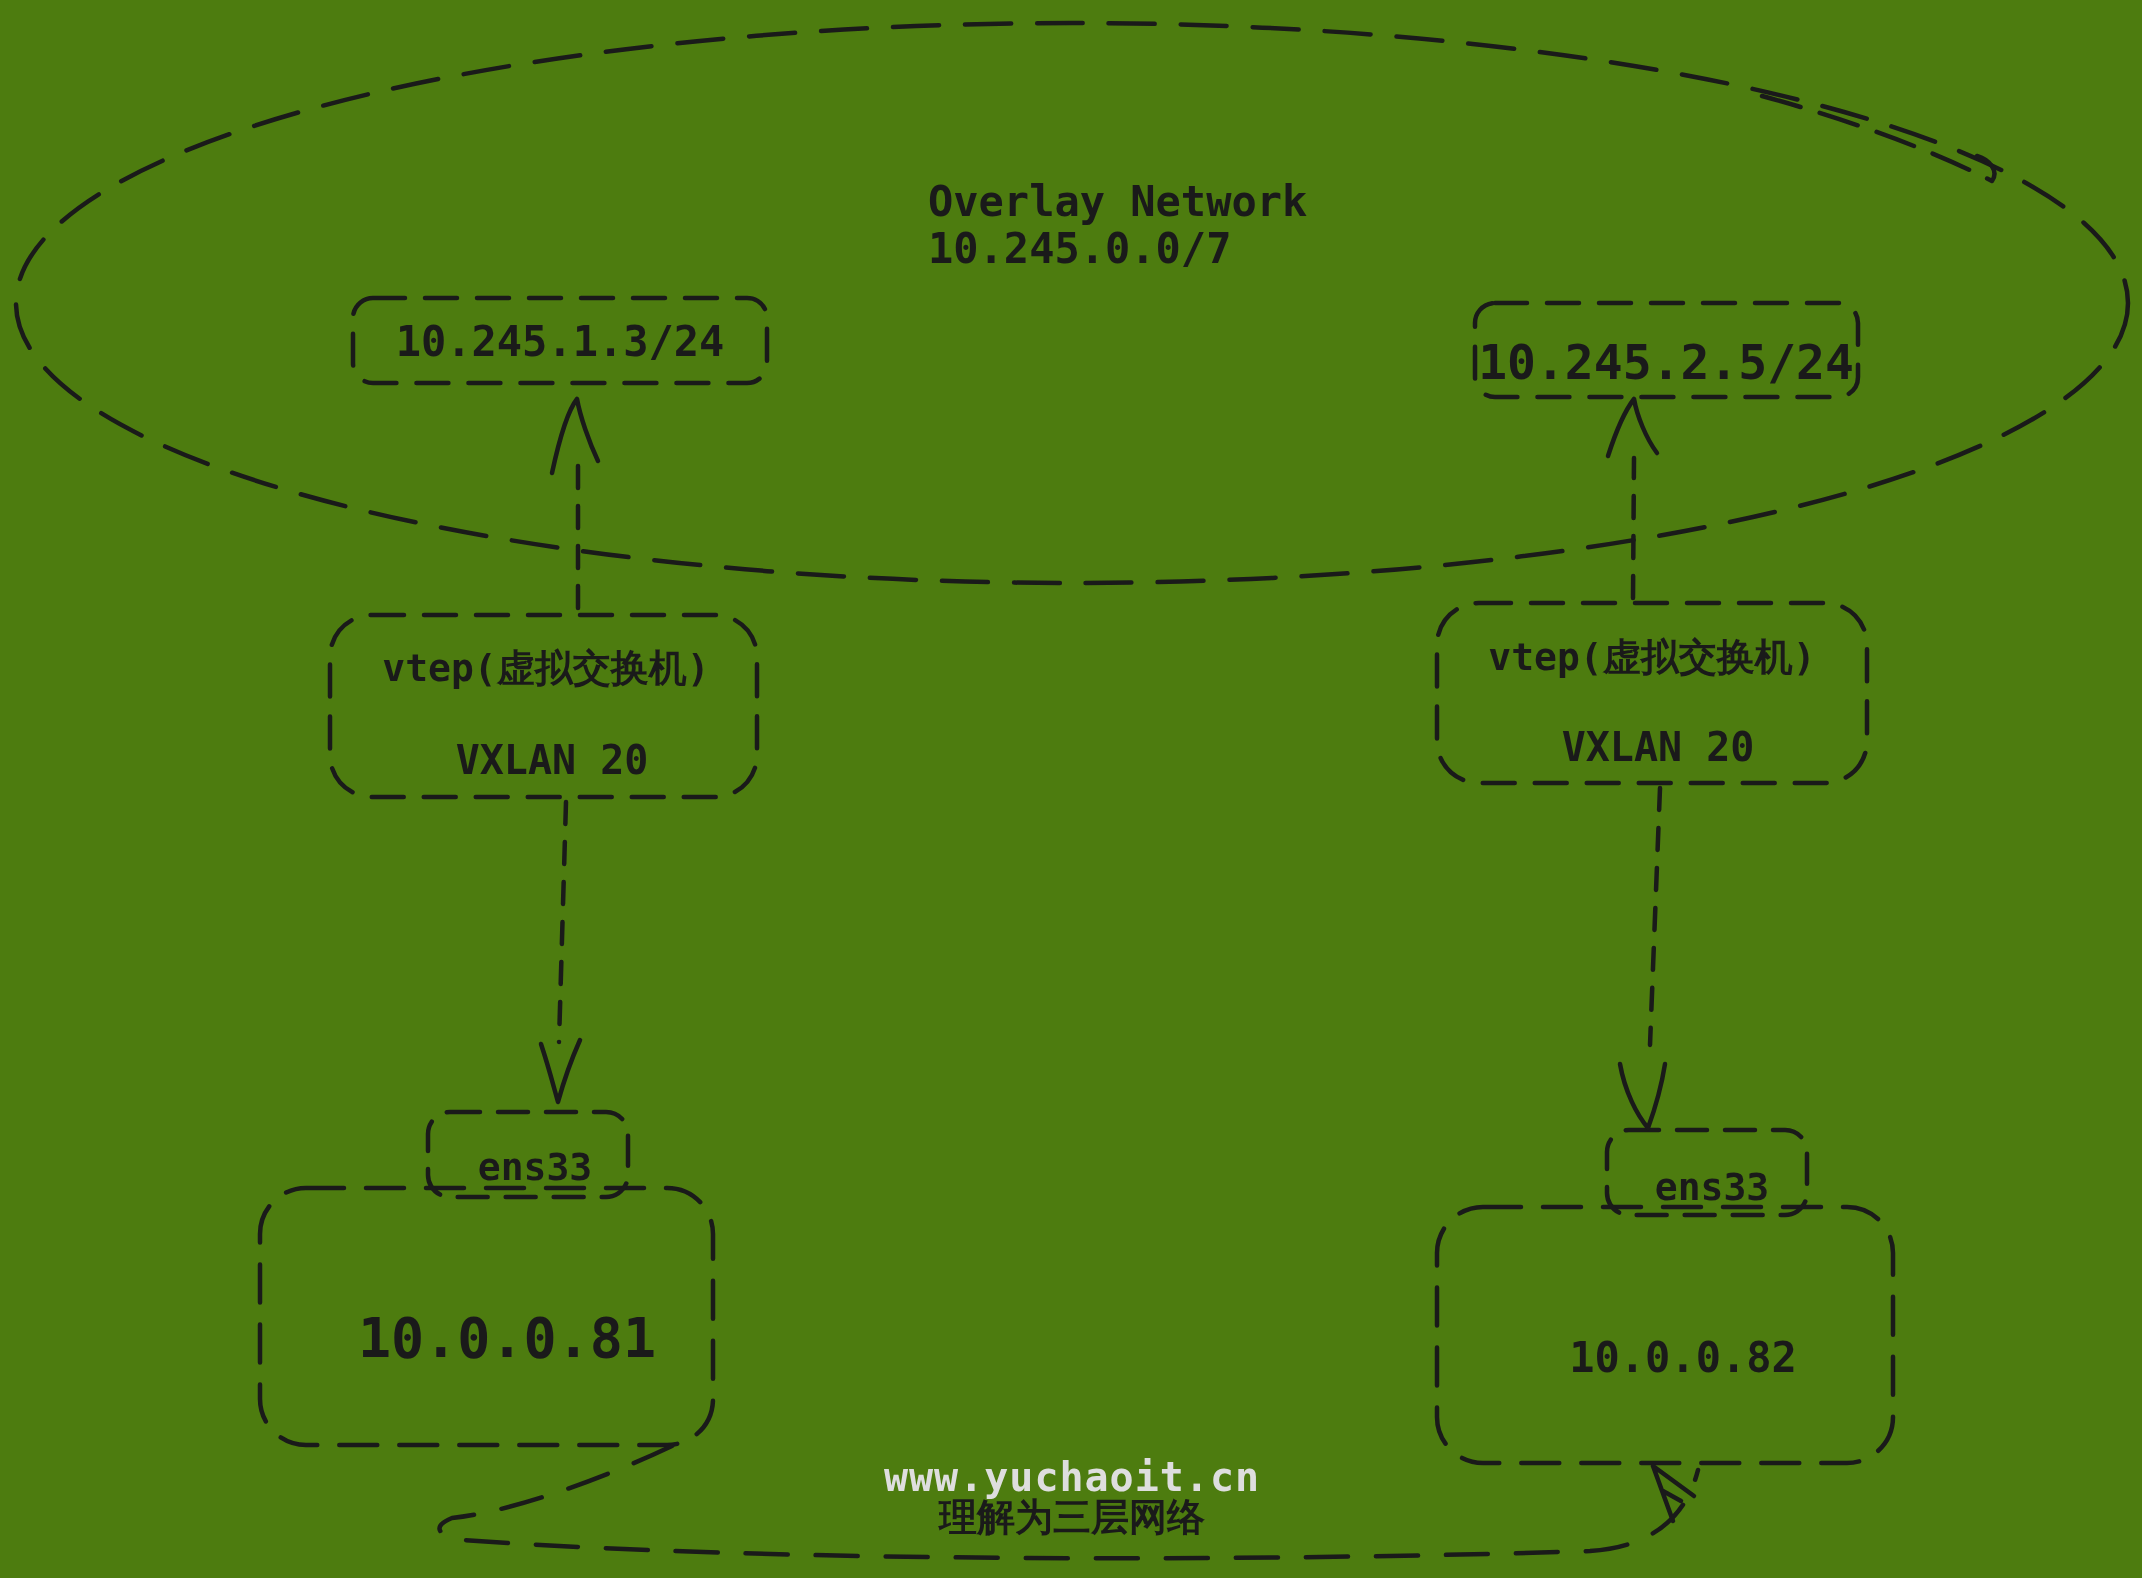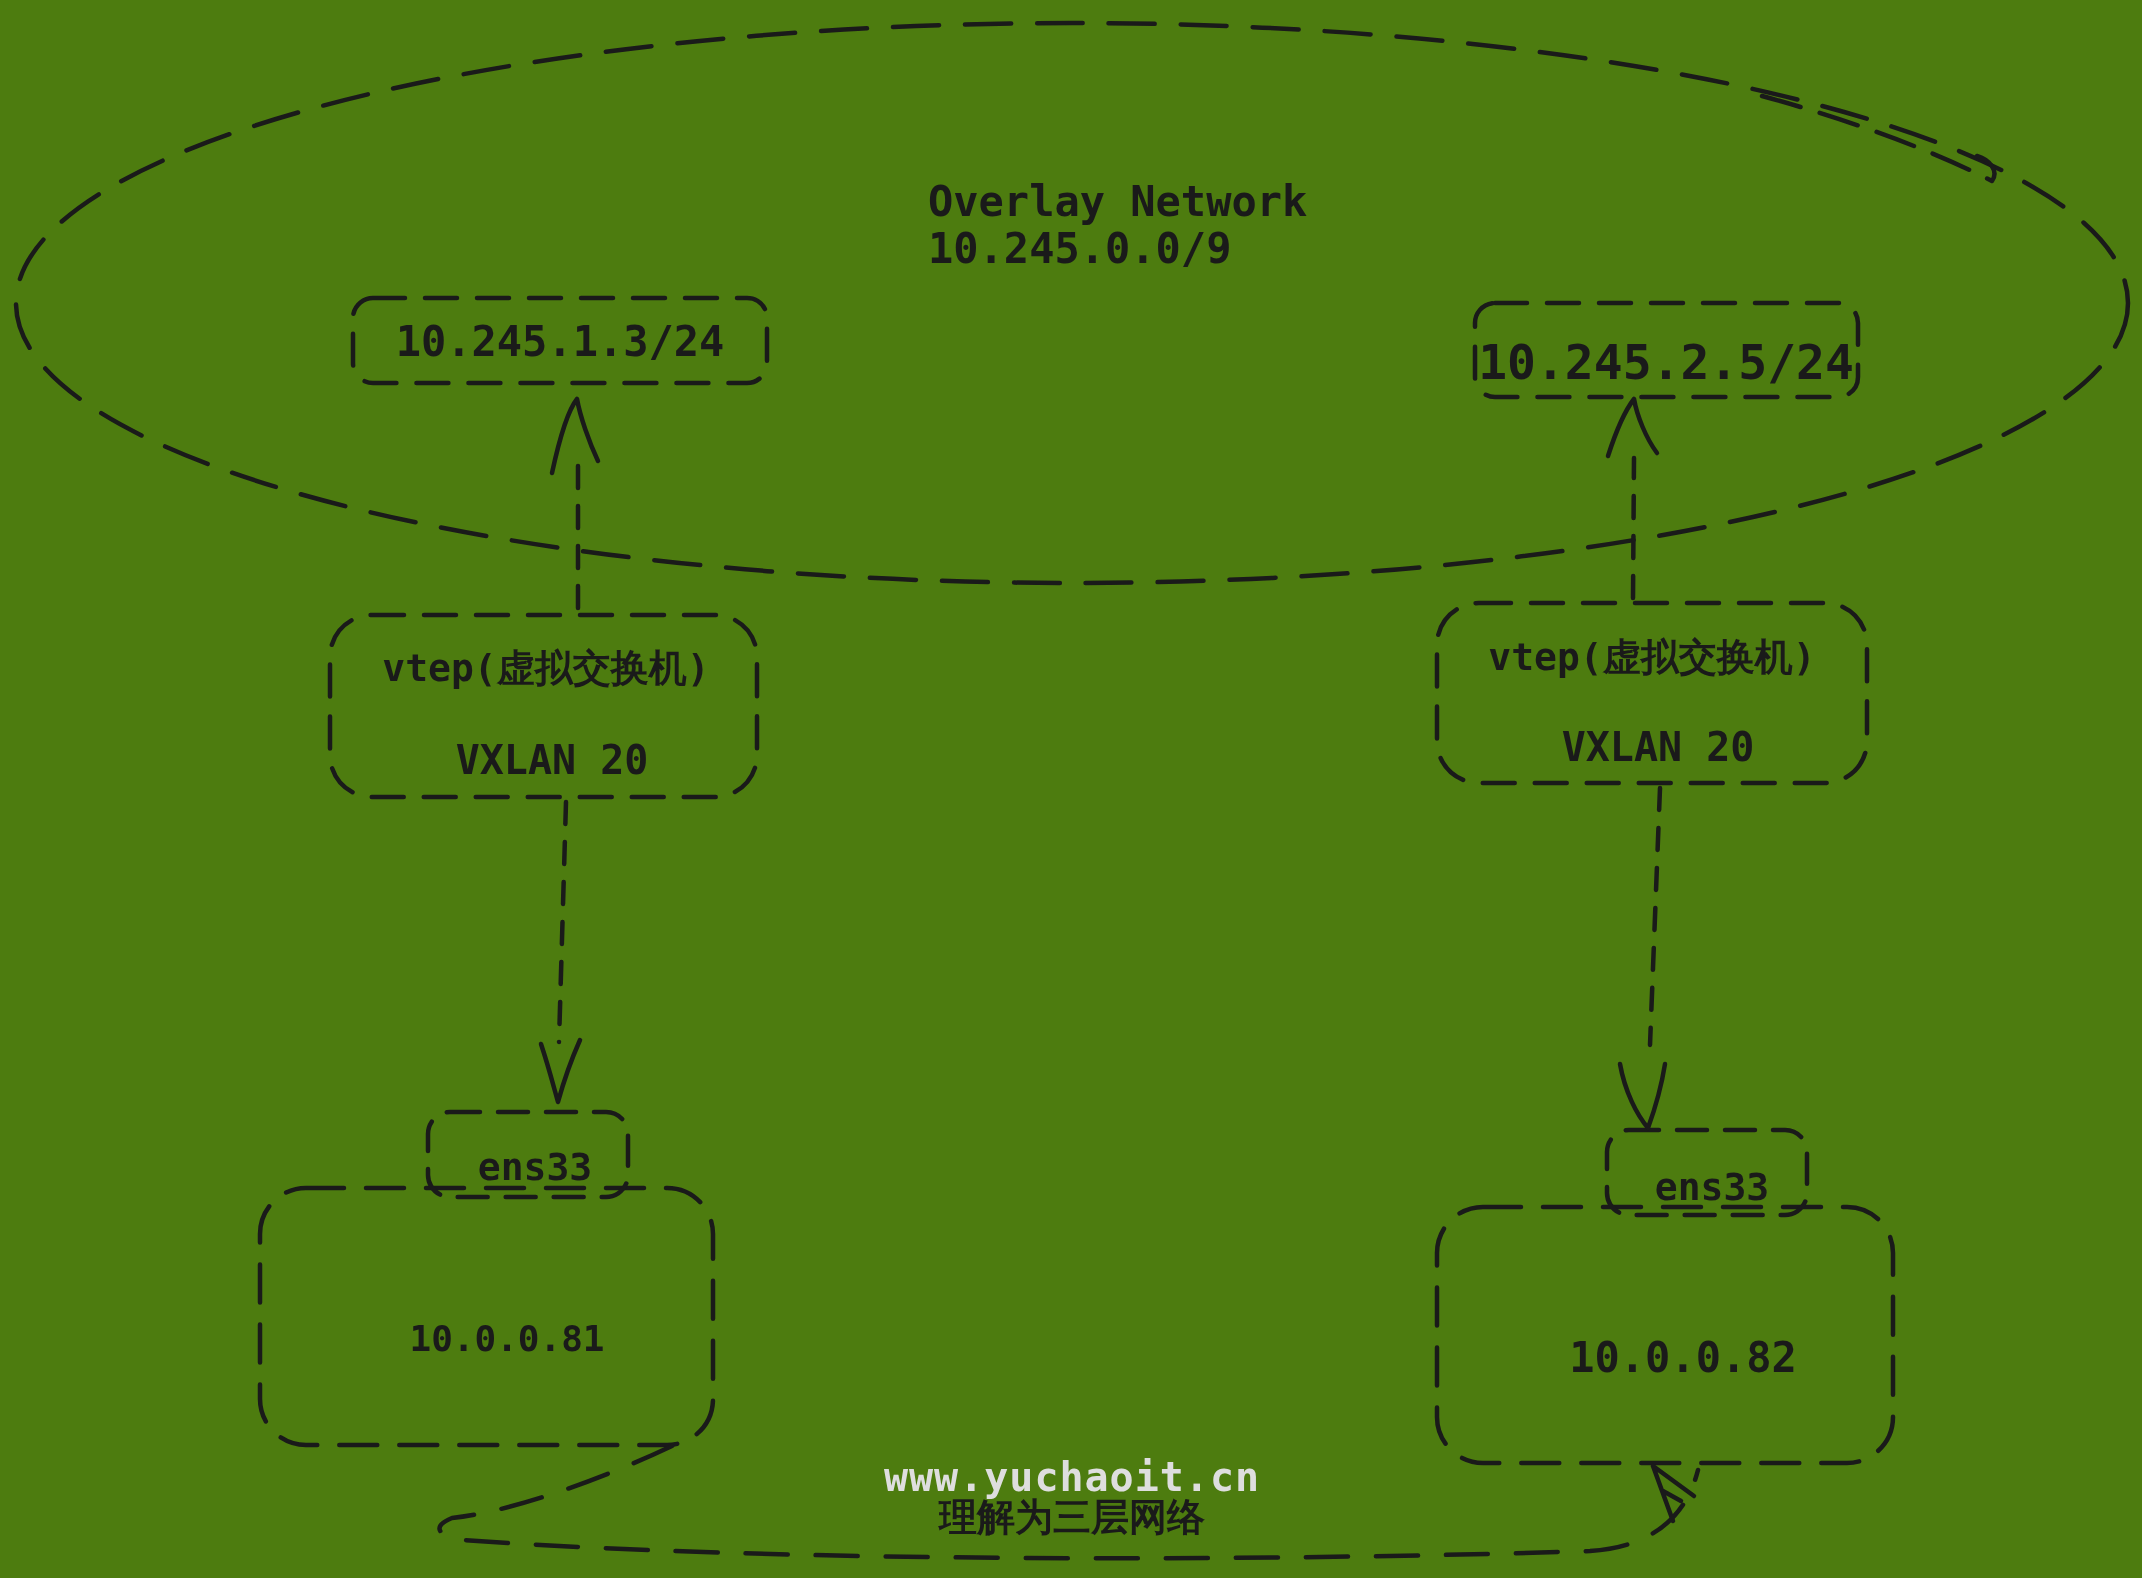--- a/index.html
+++ b/index.html
@@ -49,33 +49,33 @@
       <path d="M 1620 1064 C 1625 1092 1637 1115 1648 1128 C 1656 1106 1662 1083 1665 1064"></path>
 
       <path d="M 672 1446 C 600 1480 510 1512 452 1518 C 432 1526 436 1536 464 1540
                C 760 1562 1260 1562 1590 1551 C 1652 1547 1686 1517 1698 1470" stroke-dasharray="42 28"></path>
       <path d="M 1653 1466 L 1694 1496 M 1653 1466 L 1673 1521 M 1663 1491 L 1681 1501"></path>
     </g>
   </svg>
 
   <div class="title-block">
     <div>Overlay Network</div>
-    <div>10.245.0.0/9</div>
+    <div>10.245.0.0/7</div>
   </div>
 
   <div class="label" style="left:560px;top:341px;font-size:42px;text-align:center;">10.245.1.3/24</div>
   <div class="label" style="left:1666px;top:362px;font-size:48px;">10.245.2.5/24</div>
 
   <div class="label" style="left:546px;top:668px;font-size:38px;">vtep(虚拟交换机)</div>
   <div class="label" style="left:552px;top:760px;font-size:40px;">VXLAN 20</div>
   <div class="label" style="left:1652px;top:657px;font-size:38px;">vtep(虚拟交换机)</div>
   <div class="label" style="left:1658px;top:747px;font-size:40px;">VXLAN 20</div>
 
   <div class="label" style="left:535px;top:1167px;font-size:38px;">ens33</div>
   <div class="label" style="left:1712px;top:1187px;font-size:38px;">ens33</div>
 
-  <div class="label" style="left:507px;top:1338px;font-size:36px;">10.0.0.81</div>
+  <div class="label" style="left:507px;top:1338px;font-size:55px;">10.0.0.81</div>
   <div class="label" style="left:1683px;top:1357px;font-size:42px;">10.0.0.82</div>
 
   <div class="label watermark" style="left:1072px;top:1477px;font-size:40px;letter-spacing:1px;">www.yuchaoit.cn</div>
   <div class="label cjk" style="left:1072px;top:1517px;font-size:38px;">理解为三层网络</div>
 
 </div>
 
 </body></html>

